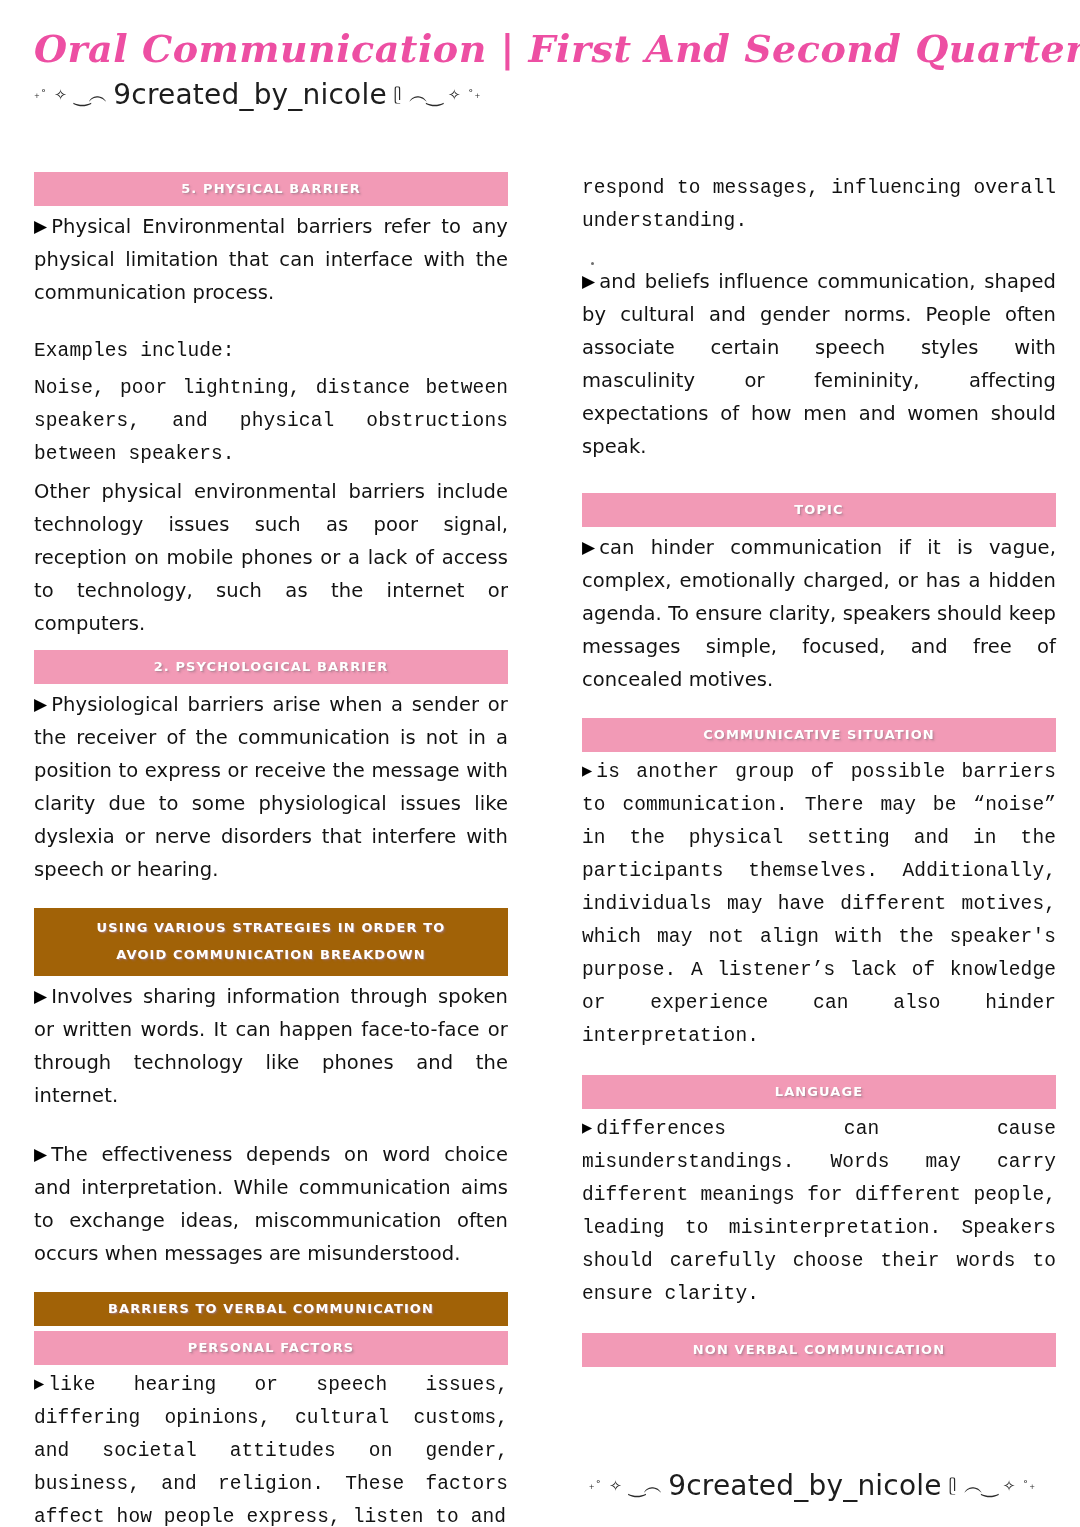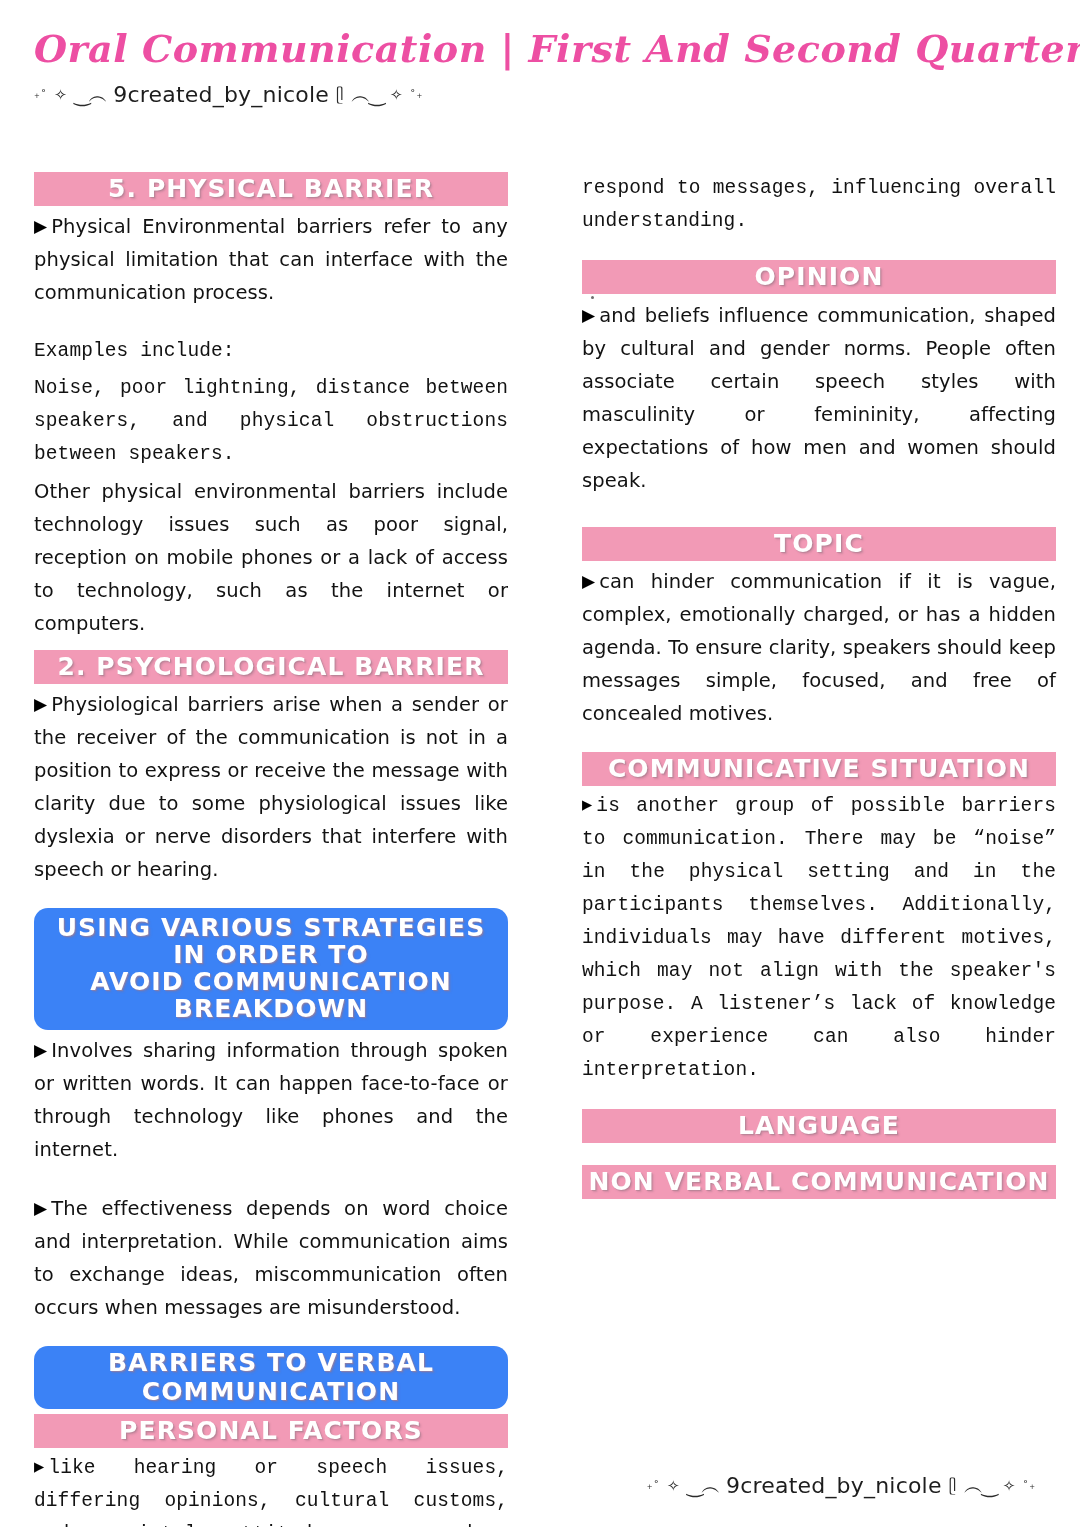--- a/index.html
+++ b/index.html
@@ -60,21 +60,21 @@
     font-size: 11px;
     letter-spacing: 1px;
     color: #2a2a2a;
   }
   .watermark .swirl {
     font-size: 20px;
     color: #2a2a2a;
     letter-spacing: -2px;
   }
   .watermark .handle {
-    font-size: 22px;
+    font-size: 28px;
     letter-spacing: 0.2px;
   }
 
   
   .columns {
     position: absolute;
     top: 172px;
     left: 0;
     width: 1080px;
     display: flex;
@@ -88,32 +88,32 @@
   }
 
   
   .banner {
     display: block;
     width: 100%;
     box-sizing: border-box;
     text-align: center;
     font-family: "DejaVu Sans", sans-serif;
     font-weight: bold;
-    font-size: 25px;
+    font-size: 13px;
     line-height: 29px;
     letter-spacing: 1.1px;
     color: #ffffff;
     padding: 2px 6px 3px;
     text-shadow:
       1px 1px 0 rgba(170,130,145,0.55),
       2px 2px 2px rgba(150,110,125,0.35);
     -webkit-font-smoothing: antialiased;
   }
   .banner.light { background: #f29ab6; }
-  .banner.dark  { background: #3b82f6; border-radius: 14px; }
+  .banner.dark  { background: #a16207; }
   .banner.two-line { padding: 6px 6px 8px; line-height: 27px; }
 
   
   .para {
     font-family: "DejaVu Sans", sans-serif;
     font-size: 19.5px;
     line-height: 33px;
     color: #121212;
     text-align: justify;
     text-justify: inter-word;
@@ -214,37 +214,37 @@
       <p class="para last-left"><span class="arrow">▶</span><span>like hearing or speech issues, differing opinions, cultural customs, and societal attitudes on gender, business, and religion. These factors affect how people express, listen to and</span></p>
 
     </div>
 
     <div class="col">
 
       <p class="para last-left" style="margin-top:0;">respond to messages, influencing overall understanding.</p>
 
       <div class="gap-md"></div>
 
-      <div class="banner light">OPINION</div>
       <div class="stray-dot"></div>
       <p class="para"><span class="arrow">▶</span><span>and beliefs influence communication, shaped by cultural and gender norms. People often associate certain speech styles with masculinity or femininity, affecting expectations of how men and women should speak.</span></p>
 
       <div class="gap-lg"></div>
 
       <div class="banner light">TOPIC</div>
       <p class="para"><span class="arrow">▶</span><span>can hinder communication if it is vague, complex, emotionally charged, or has a hidden agenda. To ensure clarity, speakers should keep messages simple, focused, and free of concealed motives.</span></p>
 
       <div class="gap-md"></div>
 
       <div class="banner light">COMMUNICATIVE SITUATION</div>
       <p class="para last-left"><span class="arrow">▶</span><span>is another group of possible barriers to communication. There may be “noise” in the physical setting and in the participants themselves. Additionally, individuals may have different motives, which may not align with the speaker's purpose. A listener’s lack of knowledge or experience can also hinder interpretation.</span></p>
 
       <div class="gap-md"></div>
 
       <div class="banner light">LANGUAGE</div>
+      <p class="para last-left"><span class="arrow">▶</span><span>differences can cause misunderstandings. Words may carry different meanings for different people, leading to misinterpretation. Speakers should carefully choose their words to ensure clarity.</span></p>
 
       <div class="gap-md"></div>
 
       <div class="banner light">NON VERBAL COMMUNICATION</div>
 
     </div>
   </div>
 
   <div class="footer">
     <div class="watermark">

